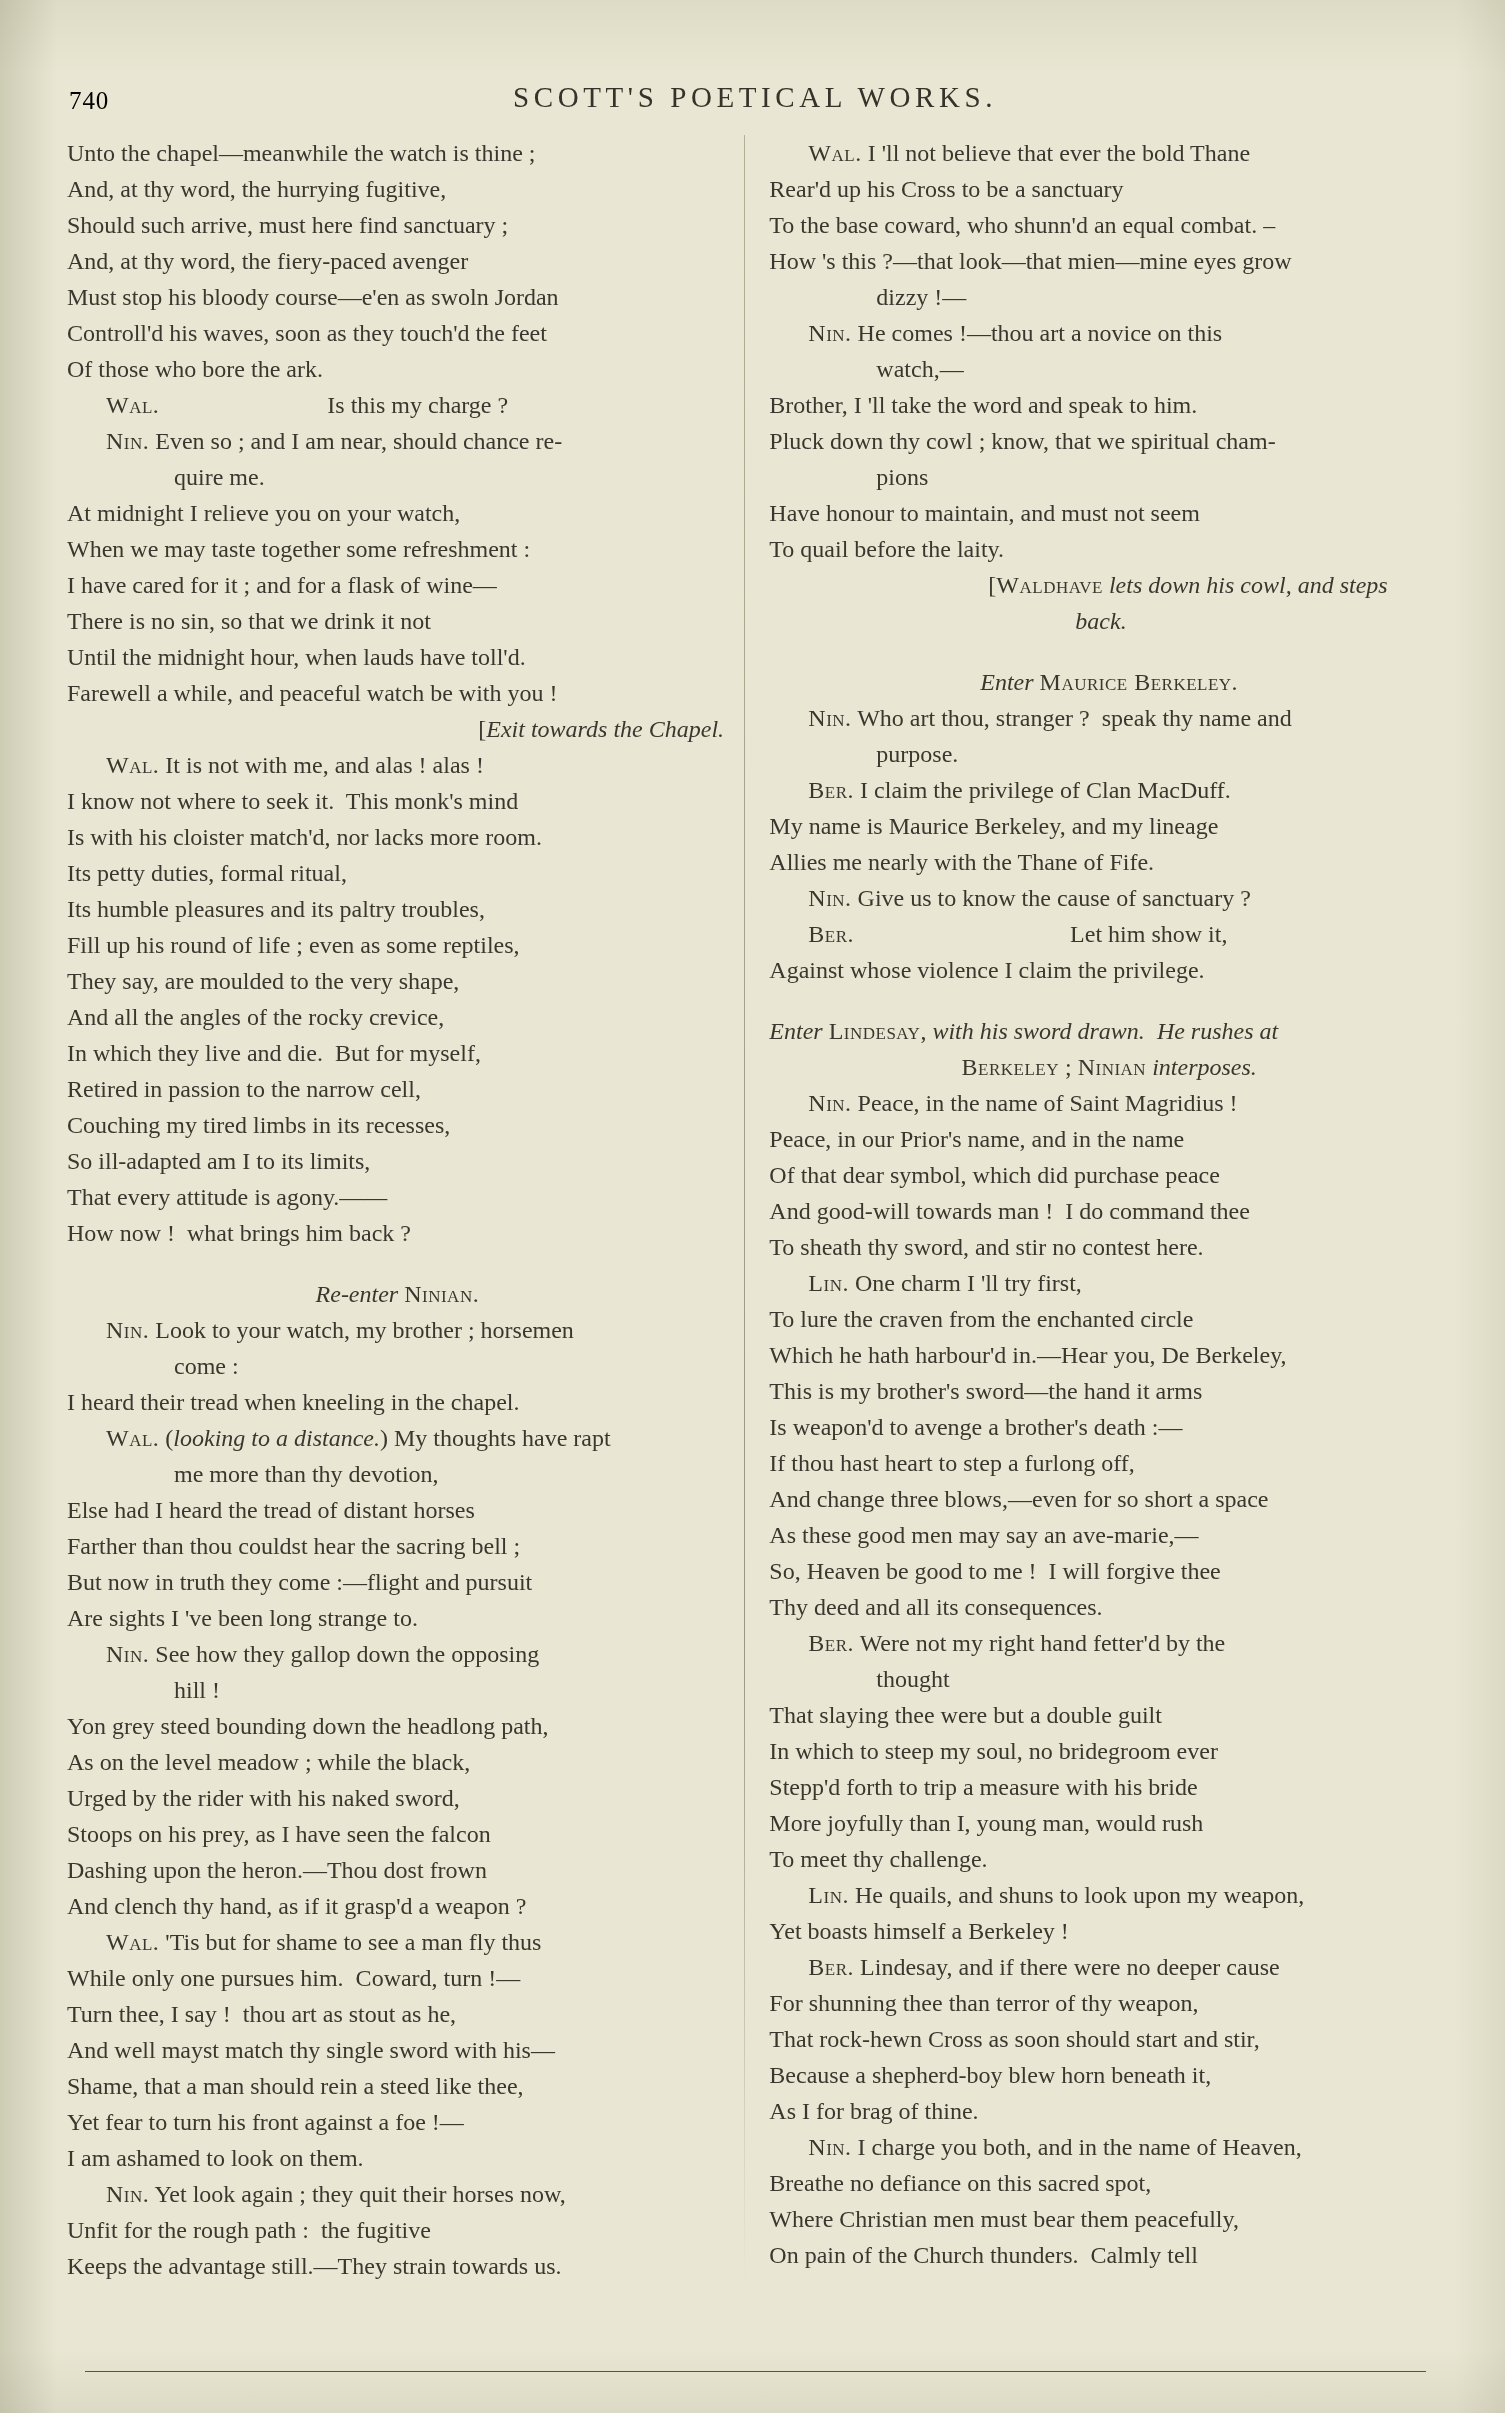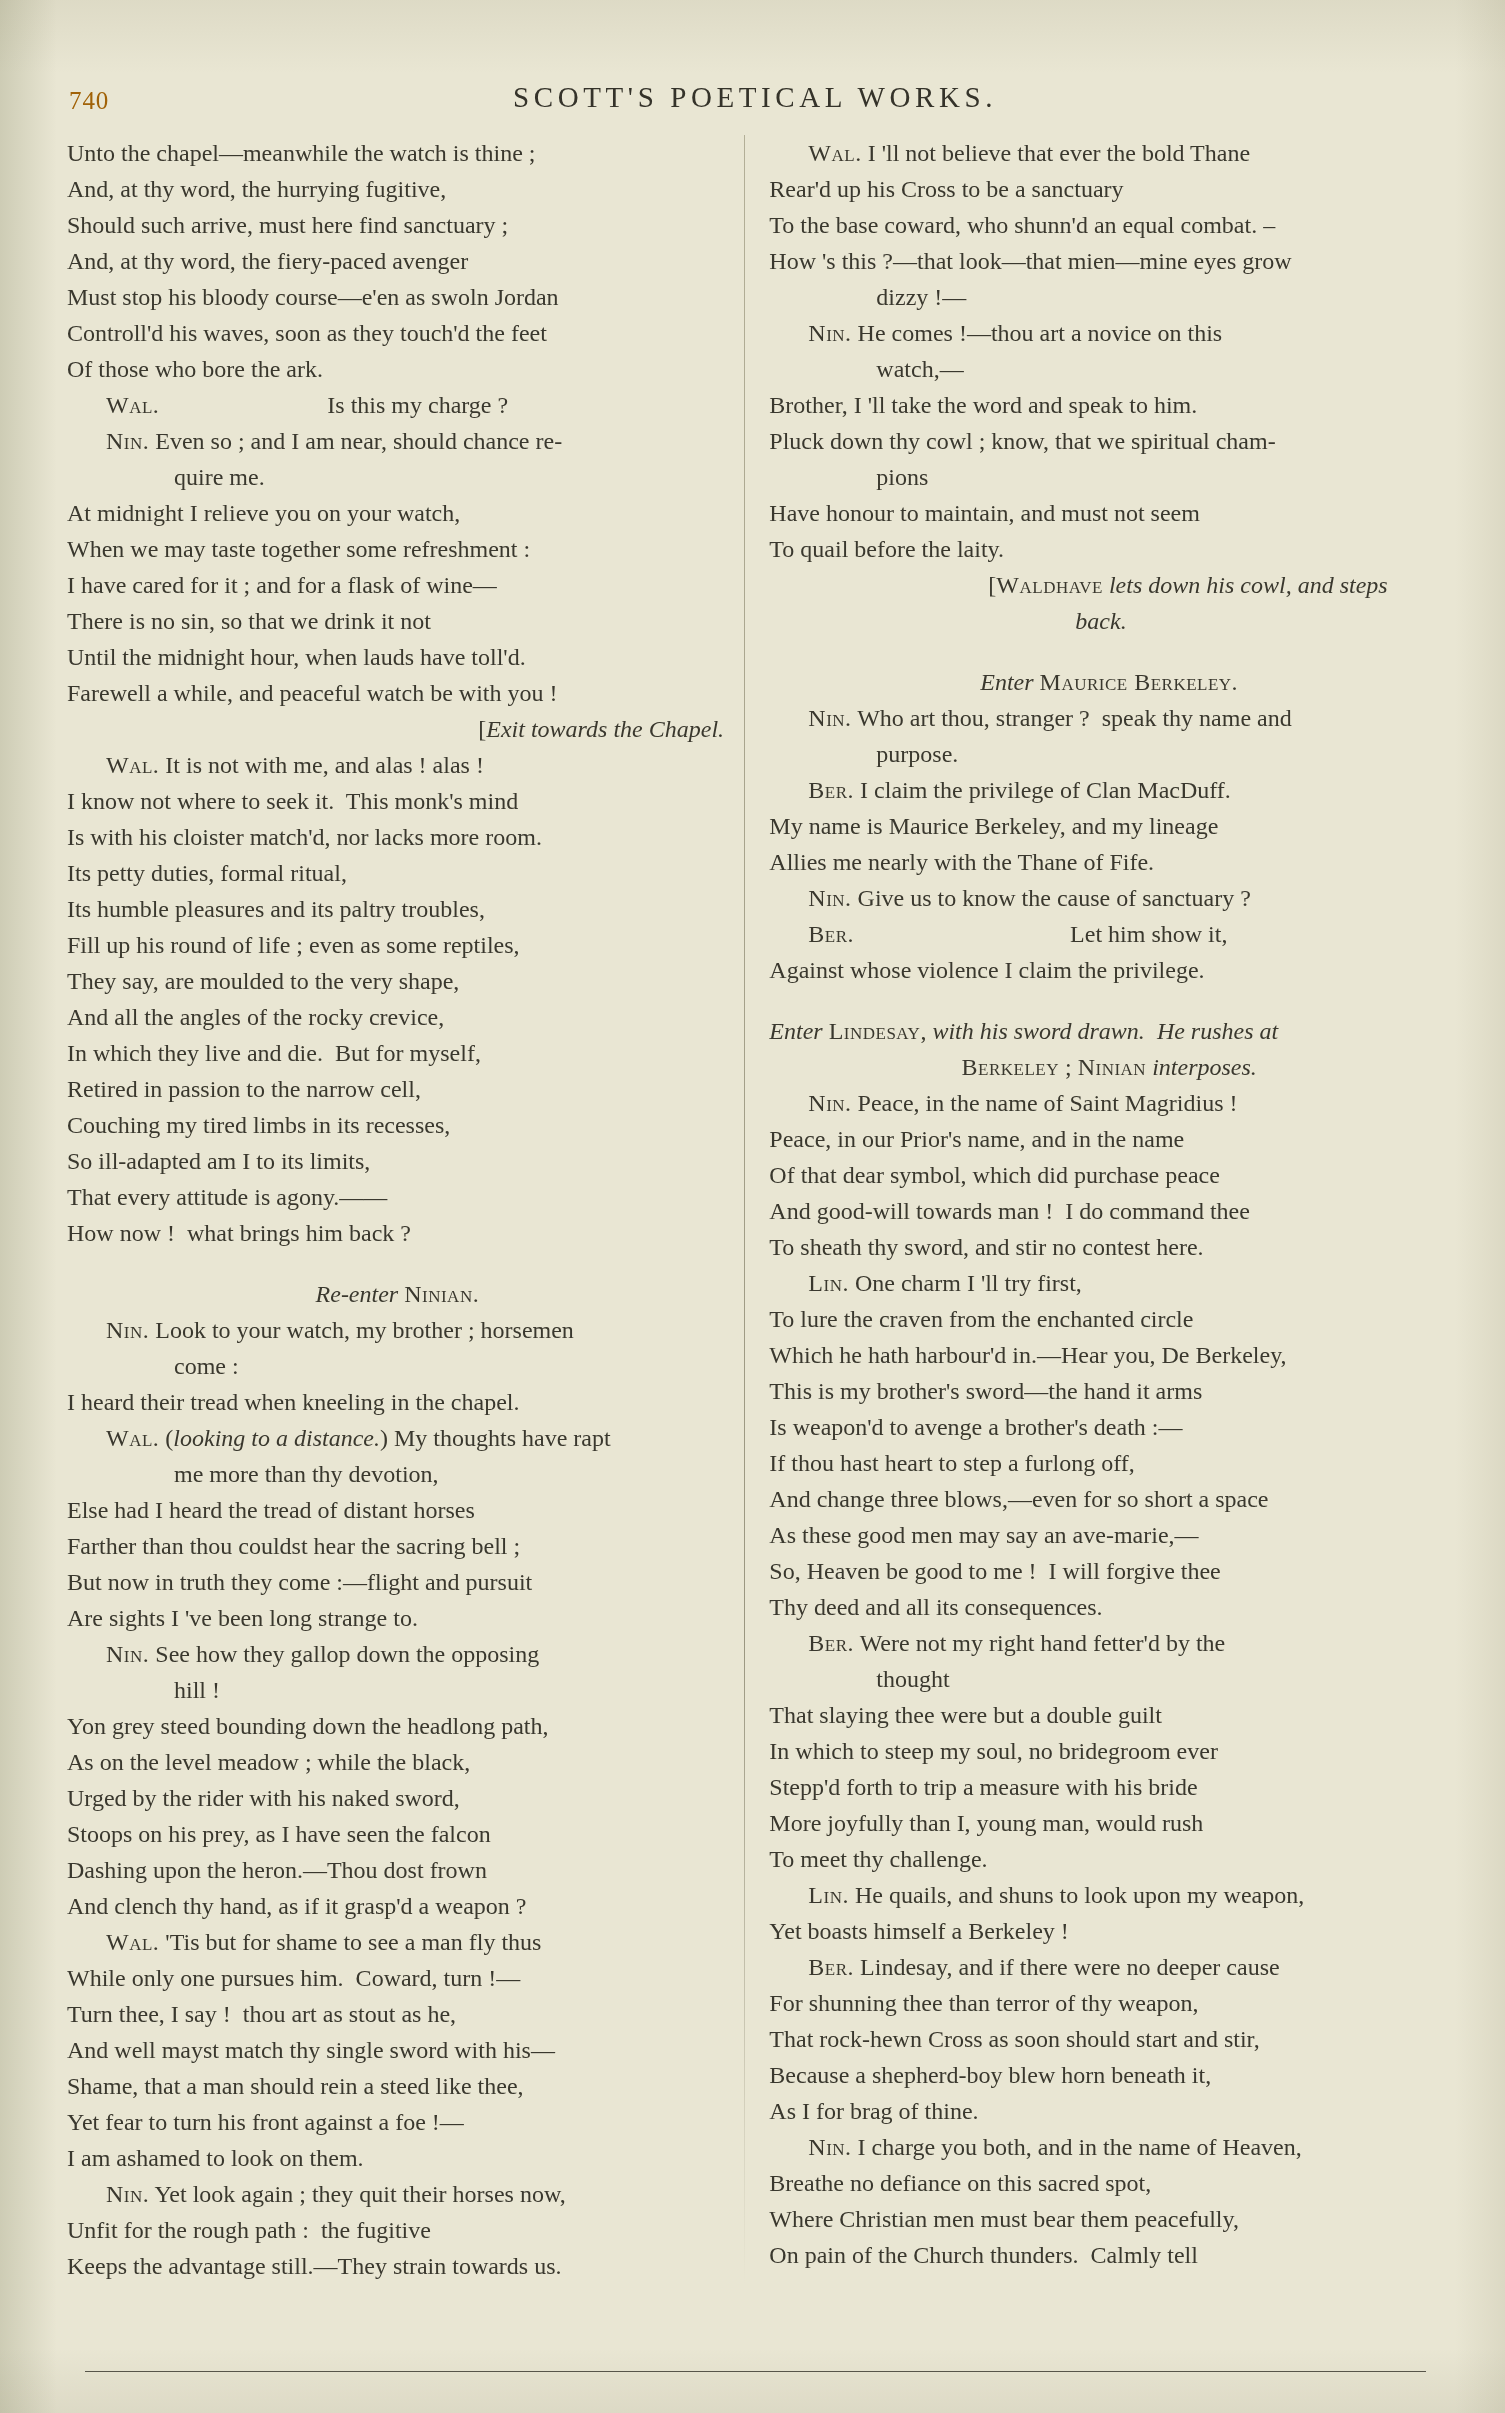--- a/index.html
+++ b/index.html
@@ -19,21 +19,21 @@
       linear-gradient(180deg, rgba(120,115,80,.10), rgba(0,0,0,0) 74px),
       linear-gradient(0deg, rgba(110,105,75,.10), rgba(0,0,0,0) 65px);
   }
   .header{
     position:relative;
     margin:81px 65px 0 69px;
     height:39px;
   }
   .page-number{
     position:absolute;left:0;top:5.6px;
-    font-size:25px;color:#a16207;letter-spacing:0.9px;
+    font-size:25px;color:#000000;letter-spacing:0.9px;
   }
   .page-title{
     position:absolute;left:0;right:0;top:0;
     text-align:center;
     font-size:29px;letter-spacing:4.6px;color:#35332a;
   }
   .columns{
     display:flex;
     margin:15px 57px 0 67px;
     align-items:stretch;

